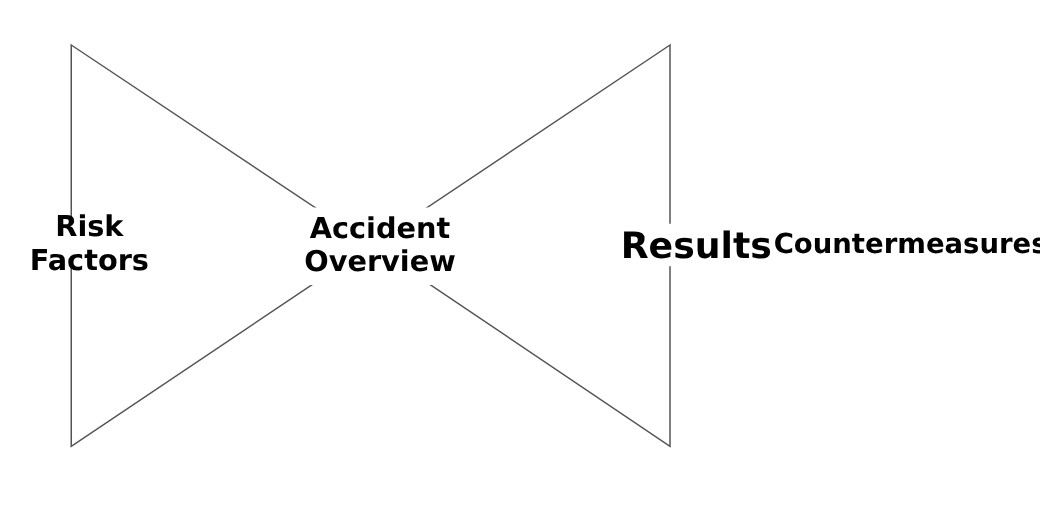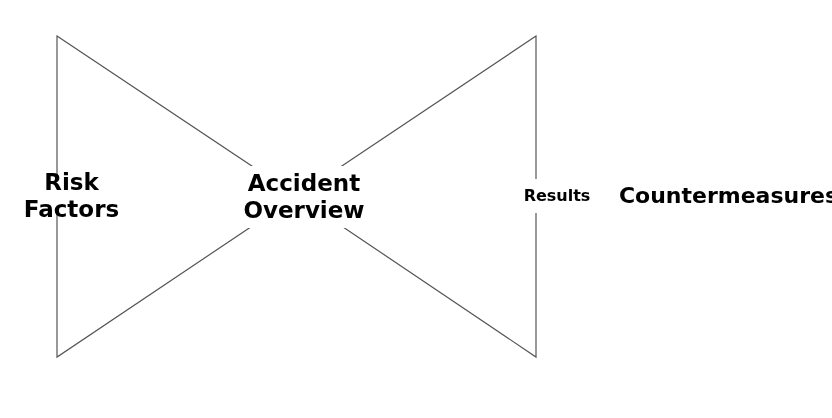--- a/index.html
+++ b/index.html
@@ -65,21 +65,21 @@
   #label-measures {
     left: 376px;
     top: 179px;
     width: 121px;
     font-size: 22px;
   }
   #label-results {
     left: 510px;
     top: 179px;
     width: 94px;
-    font-size: 16px;
+    font-size: 29px;
   }
   #label-countermeasures {
     left: 627px;
     top: 179px;
     width: 203px;
     font-size: 22px;
   }
 </style>
 </head>
 <body>

